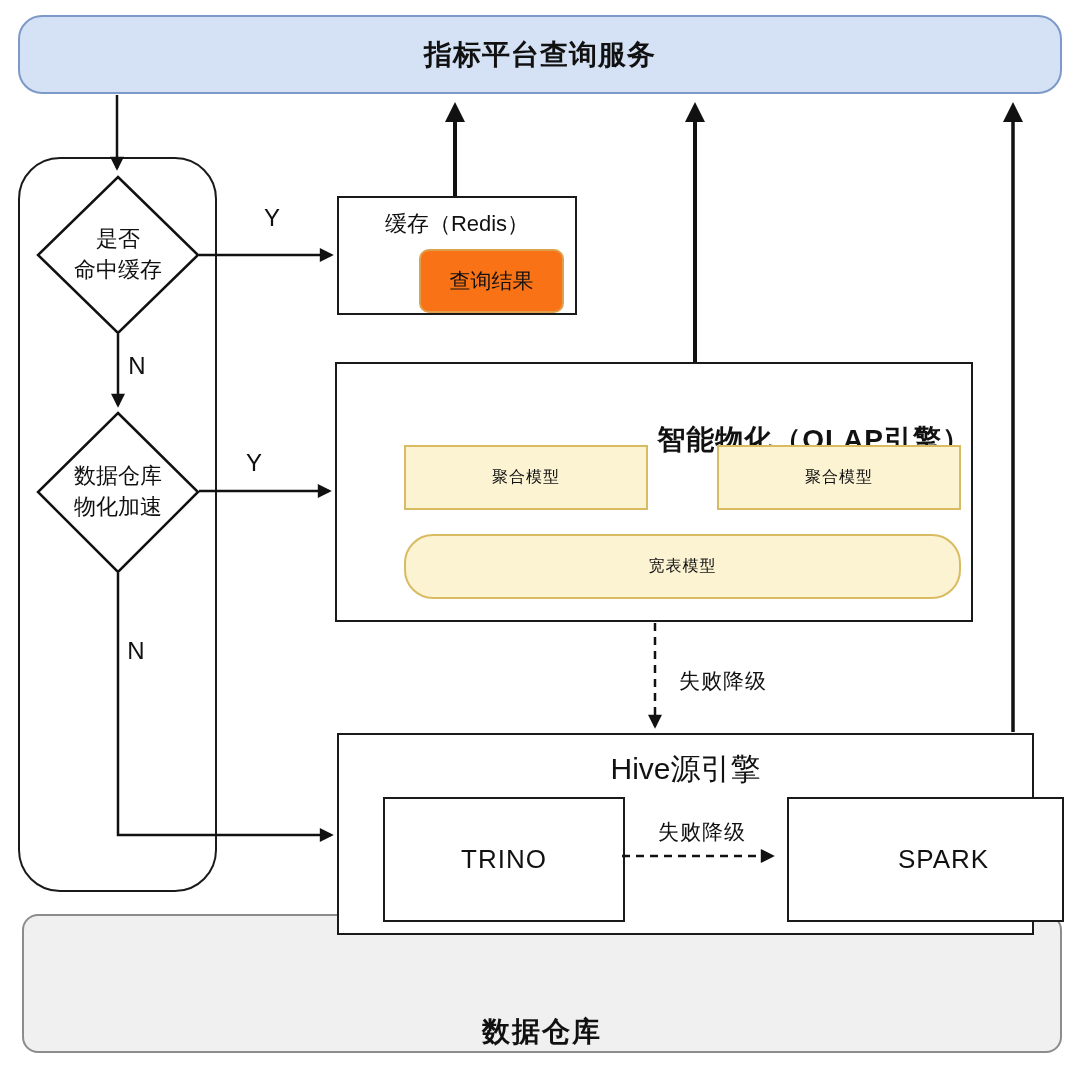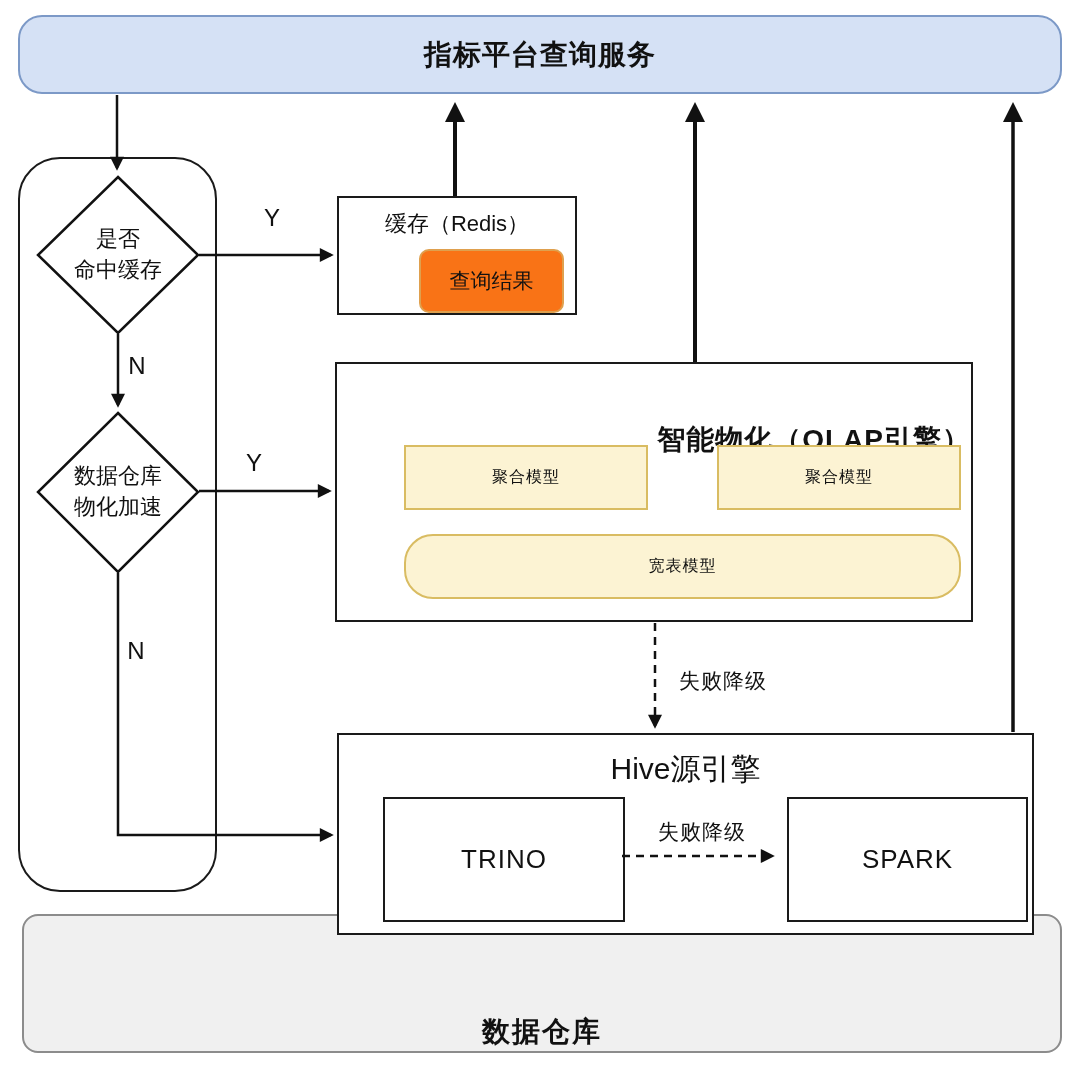--- a/index.html
+++ b/index.html
@@ -40,21 +40,21 @@
     align-items:center;justify-content:center;font-size:16px;letter-spacing:1px;}
   .agg1{left:67px;top:81px;width:240px;height:61px;}
   .agg2{left:380px;top:81px;width:240px;height:61px;}
   .wide{left:67px;top:170px;width:553px;height:61px;border-radius:29px;}
 
   .hive{left:337px;top:733px;width:697px;height:202px;}
   .hive .title{position:absolute;left:0;top:14px;width:100%;text-align:center;font-size:30px;}
   .engine{position:absolute;top:62px;height:121px;background:#fff;border:2.5px solid #1a1a1a;
     display:flex;align-items:center;justify-content:center;font-size:26px;letter-spacing:1px;}
   .trino{left:44px;width:238px;}
-  .spark{left:448px;width:237px;}
+  .spark{left:448px;width:237px;padding-left:36px;}
 
   
   #wires{position:absolute;left:0;top:0;width:1080px;height:1068px;z-index:3;pointer-events:none;}
 
   
   .lbl{position:absolute;transform:translate(-50%,-50%);white-space:nowrap;z-index:4;}
   .yn{font-size:24px;}
   .fb{font-size:21px;letter-spacing:1px;}
   .dtext{font-size:22px;text-align:center;line-height:1.4;}
 </style>

